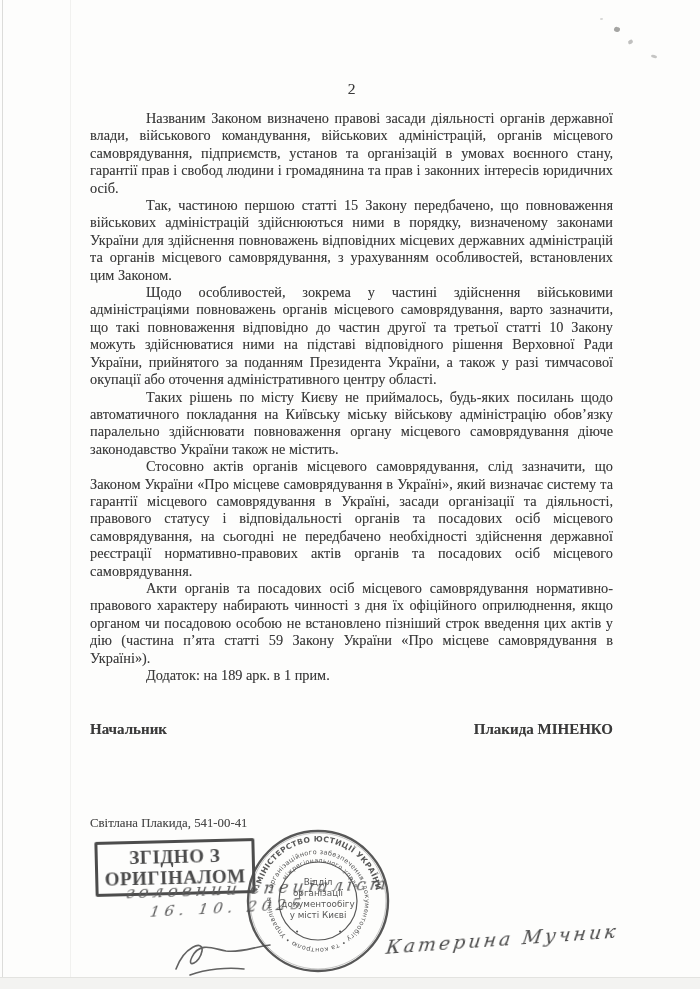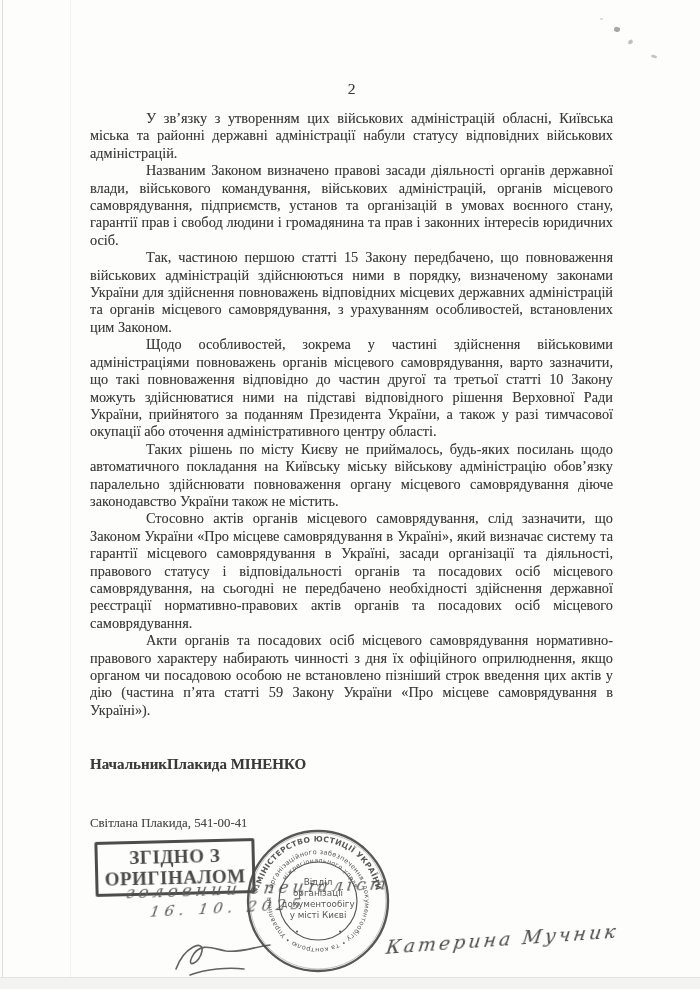--- a/index.html
+++ b/index.html
@@ -31,21 +31,21 @@
   }
   .doc-body p{
     margin:0;
     font-size:14.3px;line-height:17.4px;
     text-align:justify;text-indent:56px;
   }
   .attachment{
     margin:15px 0 0 0;font-size:14.3px;line-height:17.4px;text-indent:0;text-align:left;
   }
   .sig-row{
-    margin-top:37px;display:flex;
+    margin-top:37px;display:flex;justify-content:space-between;
     font-weight:bold;font-size:15px;
   }
   .contact{
     position:absolute;left:90px;top:816px;font-size:12.8px;color:#4a4a4a;
     text-shadow:0 0 .5px rgba(70,70,70,.4);
   }
 
   
   .stamp-rect{
     position:absolute;left:95px;top:840px;width:146px;
@@ -83,27 +83,27 @@
   <div class="scan-line-inner"></div>
   <div class="speck speck1"></div>
   <div class="speck speck2"></div>
   <div class="speck speck3"></div>
   <div class="speck speck4"></div>
   <div class="scan-bottom-edge"></div>
 
   <div class="content">
     <div class="page-number">2</div>
     <div class="doc-body">
-      <p>У зв’язку з утворенням цих військових адміністрацій обласні, Київська міська та районні державні адміністрації набули статусу відповідних військових адміністрацій.</p>
       <p>Названим Законом визначено правові засади діяльності органів державної влади, військового командування, військових адміністрацій, органів місцевого самоврядування, підприємств, установ та організацій в умовах воєнного стану, гарантії прав і свобод людини і громадянина та прав і законних інтересів юридичних осіб.</p>
       <p>Так, частиною першою статті 15 Закону передбачено, що повноваження військових адміністрацій здійснюються ними в порядку, визначеному законами України для здійснення повноважень відповідних місцевих державних адміністрацій та органів місцевого самоврядування, з урахуванням особливостей, встановлених цим Законом.</p>
       <p>Щодо особливостей, зокрема у частині здійснення військовими адміністраціями повноважень органів місцевого самоврядування, варто зазначити, що такі повноваження відповідно до частин другої та третьої статті 10 Закону можуть здійснюватися ними на підставі відповідного рішення Верховної Ради України, прийнятого за поданням Президента України, а також у разі тимчасової окупації або оточення адміністративного центру області.</p>
       <p>Таких рішень по місту Києву не приймалось, будь-яких посилань щодо автоматичного покладання на Київську міську військову адміністрацію обов’язку паралельно здійснювати повноваження органу місцевого самоврядування діюче законодавство України також не містить.</p>
       <p>Стосовно актів органів місцевого самоврядування, слід зазначити, що Законом України «Про місцеве самоврядування в Україні», який визначає систему та гарантії місцевого самоврядування в Україні, засади організації та діяльності, правового статусу і відповідальності органів та посадових осіб місцевого самоврядування, на сьогодні не передбачено необхідності здійснення державної реєстрації нормативно-правових актів органів та посадових осіб місцевого самоврядування.</p>
       <p>Акти органів та посадових осіб місцевого самоврядування нормативно-правового характеру набирають чинності з дня їх офіційного оприлюднення, якщо органом чи посадовою особою не встановлено пізніший строк введення цих актів у дію (частина п’ята статті 59 Закону України «Про місцеве самоврядування в Україні»).</p>
+      <p class="attachment">Додаток: на 189 арк. в 1 прим.</p>
     </div>
     <div class="sig-row">
       <span>Начальник</span>
       <span>Плакида МІНЕНКО</span>
     </div>
   </div>
 
   <div class="contact">Світлана Плакида, 541-00-41</div>
 
   <div class="stamp-rect">

